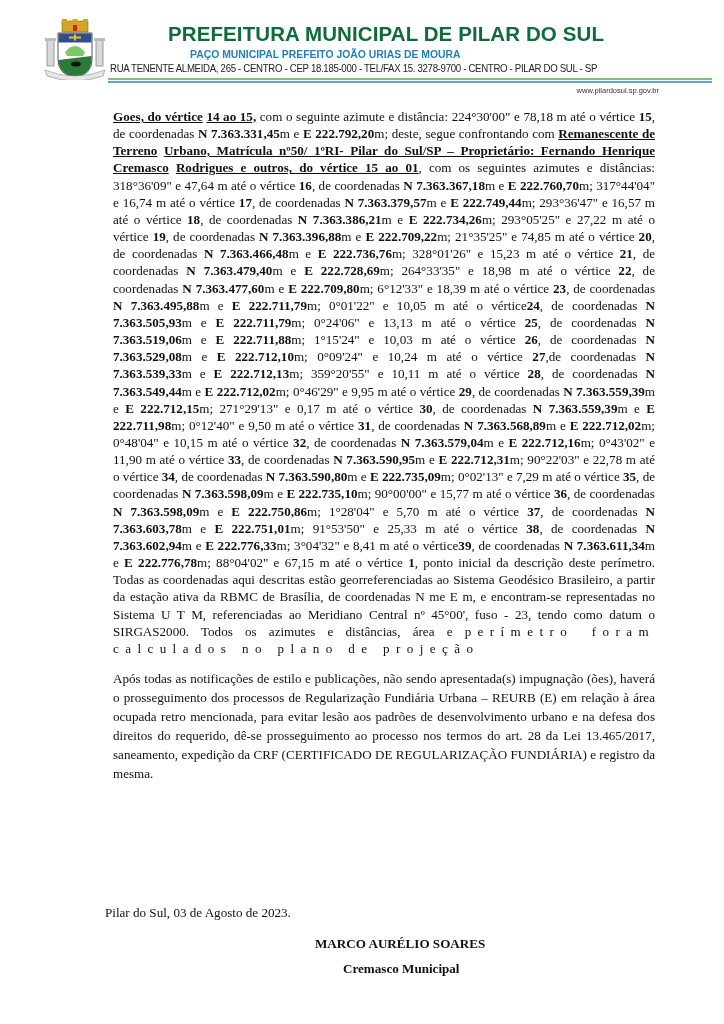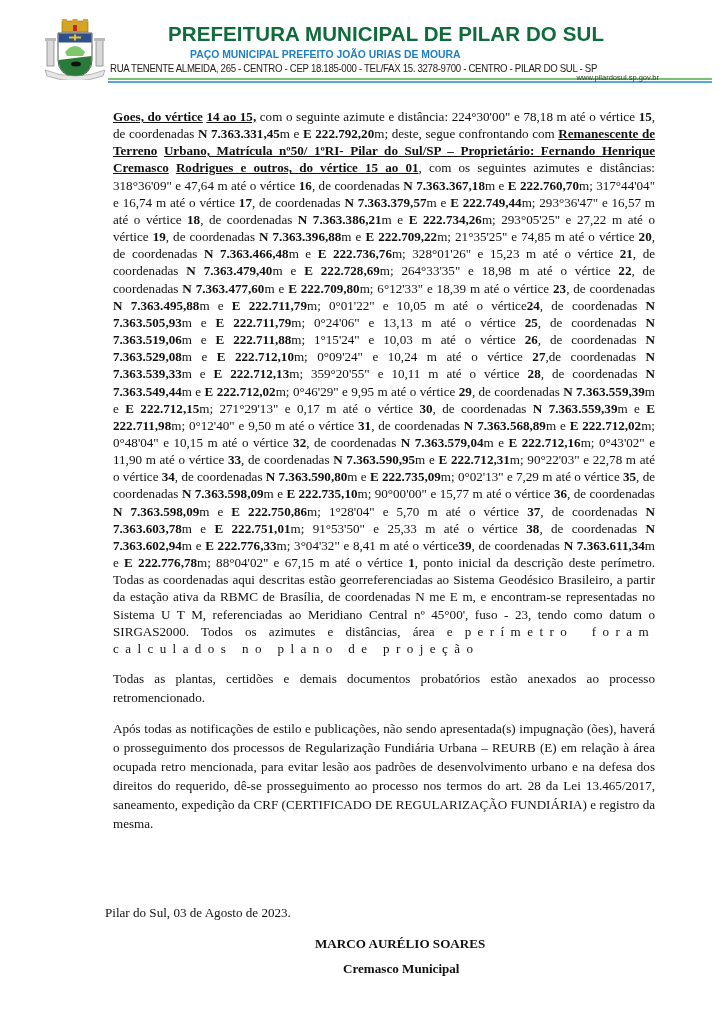--- a/index.html
+++ b/index.html
@@ -6,21 +6,21 @@
   body { width: 724px; height: 1024px; position: relative; overflow: hidden; font-family: "Liberation Serif", serif; color: #111; }
 
   
   .letterhead { position: absolute; left: 0; top: 0; width: 673px; height: 100px; }
   .crest { position: absolute; left: 43px; top: 18px; width: 64px; height: 62px; }
   .lh-title { position: absolute; left: 168px; top: 22px; font-family: "Liberation Sans", sans-serif; font-weight: bold; font-size: 20.5px; color: #0f6b3a; letter-spacing: 0.1px; white-space: nowrap; }
   .lh-sub { position: absolute; left: 190px; top: 49px; font-family: "Liberation Sans", sans-serif; font-weight: bold; font-size: 10.4px; color: #1f7fc0; white-space: nowrap; }
   .lh-address { position: absolute; left: 110px; top: 63px; font-family: "Liberation Sans", sans-serif; font-size: 10.4px; color: #222; white-space: nowrap; letter-spacing: -0.35px; transform: scaleX(0.93); transform-origin: left; }
   .lh-rule-green { position: absolute; left: 108px; top: 78px; width: 604px; height: 2px; background: #7cc07a; }
   .lh-rule-blue { position: absolute; left: 108px; top: 81px; width: 604px; height: 2px; background: #5aa7cf; }
-  .lh-web { position: absolute; right: 14px; top: 73px; font-family: "Liberation Sans", sans-serif; font-size: 7.5px; color: #333; white-space: nowrap; }
+  .lh-web { position: absolute; right: 14px; top: 86px; font-family: "Liberation Sans", sans-serif; font-size: 7.5px; color: #333; white-space: nowrap; }
 
   
   .content { position: absolute; left: 105px; top: 100px; width: 558px; font-size: 13.1px; line-height: 17.15px; text-align: justify; }
   .content p { margin: 8px; }
   .content b { font-weight: bold; }
   .content u { text-decoration: underline; }
   .spread { letter-spacing: 6.4px; }
   .p-utm { margin-top: 3px !important; padding-left: 3px; }
   .p2 { margin-top: 13px !important; line-height: 18.5px !important; }
   .p3 { margin-top: 12px !important; line-height: 19px !important; }
@@ -59,19 +59,18 @@
   <div class="lh-title">PREFEITURA MUNICIPAL DE PILAR DO SUL</div>
   <div class="lh-sub">PAÇO MUNICIPAL PREFEITO JOÃO URIAS DE MOURA</div>
   <div class="lh-address">RUA TENENTE ALMEIDA, 265 - CENTRO - CEP 18.185-000 - TEL/FAX 15. 3278-9700 - CENTRO - PILAR DO SUL - SP</div>
   <div class="lh-rule-green"></div>
   <div class="lh-rule-blue"></div>
   <div class="lh-web">www.pilardosul.sp.gov.br</div>
 </div>
 
 <div class="content">
   <p><b><u>Goes, do vértice</u></b><span> </span><b><u>14 ao 15,</u></b><span> com o seguinte azimute e distância: 224°30'00" e 78,18 m até o vértice </span><b>15</b><span>, de coordenadas </span><b>N 7.363.331,45</b><span>m e </span><b>E 222.792,20</b><span>m; deste, segue confrontando com </span><b><u>Remanescente de Terreno</u></b><span> </span><b><u>Urbano, Matrícula nº50/ 1ºRI- Pilar do Sul/SP – Proprietário: Fernando Henrique Cremasco</u></b><span> </span><b><u>Rodrigues e outros, do vértice 15 ao 01</u></b><span>, com os seguintes azimutes e distâncias: 318°36'09" e 47,64 m até o vértice </span><b>16</b><span>, de coordenadas </span><b>N 7.363.367,18</b><span>m e </span><b>E 222.760,70</b><span>m; 317°44'04" e 16,74 m até o vértice </span><b>17</b><span>, de coordenadas </span><b>N 7.363.379,57</b><span>m e </span><b>E 222.749,44</b><span>m; 293°36'47" e 16,57 m até o vértice </span><b>18</b><span>, de coordenadas </span><b>N 7.363.386,21</b><span>m e </span><b>E 222.734,26</b><span>m; 293°05'25" e 27,22 m até o vértice </span><b>19</b><span>, de coordenadas </span><b>N 7.363.396,88</b><span>m e </span><b>E 222.709,22</b><span>m; 21°35'25" e 74,85 m até o vértice </span><b>20</b><span>, de coordenadas </span><b>N 7.363.466,48</b><span>m e </span><b>E 222.736,76</b><span>m; 328°01'26" e 15,23 m até o vértice </span><b>21</b><span>, de coordenadas </span><b>N 7.363.479,40</b><span>m e </span><b>E 222.728,69</b><span>m; 264°33'35" e 18,98 m até o vértice </span><b>22</b><span>, de coordenadas </span><b>N 7.363.477,60</b><span>m e </span><b>E 222.709,80</b><span>m; 6°12'33" e 18,39 m até o vértice </span><b>23</b><span>, de coordenadas </span><b>N 7.363.495,88</b><span>m e </span><b>E 222.711,79</b><span>m; 0°01'22" e 10,05 m até o vértice</span><b>24</b><span>, de coordenadas </span><b>N 7.363.505,93</b><span>m e </span><b>E 222.711,79</b><span>m; 0°24'06" e 13,13 m até o vértice </span><b>25</b><span>, de coordenadas </span><b>N 7.363.519,06</b><span>m e </span><b>E 222.711,88</b><span>m; 1°15'24" e 10,03 m até o vértice </span><b>26</b><span>, de coordenadas </span><b>N 7.363.529,08</b><span>m e </span><b>E 222.712,10</b><span>m; 0°09'24" e 10,24 m até o vértice </span><b>27</b><span>,de coordenadas </span><b>N 7.363.539,33</b><span>m e </span><b>E 222.712,13</b><span>m; 359°20'55" e 10,11 m até o vértice </span><b>28</b><span>, de coordenadas </span><b>N 7.363.549,44</b><span>m e </span><b>E 222.712,02</b><span>m; 0°46'29" e 9,95 m até o vértice </span><b>29</b><span>, de coordenadas </span><b>N 7.363.559,39</b><span>m e </span><b>E 222.712,15</b><span>m; 271°29'13" e 0,17 m até o vértice </span><b>30</b><span>, de coordenadas </span><b>N 7.363.559,39</b><span>m e </span><b>E 222.711,98</b><span>m; 0°12'40" e 9,50 m até o vértice </span><b>31</b><span>, de coordenadas </span><b>N 7.363.568,89</b><span>m e </span><b>E 222.712,02</b><span>m; 0°48'04" e 10,15 m até o vértice </span><b>32</b><span>, de coordenadas </span><b>N 7.363.579,04</b><span>m e </span><b>E 222.712,16</b><span>m; 0°43'02" e 11,90 m até o vértice </span><b>33</b><span>, de coordenadas </span><b>N 7.363.590,95</b><span>m e </span><b>E 222.712,31</b><span>m; 90°22'03" e 22,78 m até o vértice </span><b>34</b><span>, de coordenadas </span><b>N 7.363.590,80</b><span>m e </span><b>E 222.735,09</b><span>m; 0°02'13" e 7,29 m até o vértice </span><b>35</b><span>, de coordenadas </span><b>N 7.363.598,09</b><span>m e </span><b>E 222.735,10</b><span>m; 90°00'00" e 15,77 m até o vértice </span><b>36</b><span>, de coordenadas </span><b>N 7.363.598,09</b><span>m e </span><b>E 222.750,86</b><span>m; 1°28'04" e 5,70 m até o vértice </span><b>37</b><span>, de coordenadas </span><b>N 7.363.603,78</b><span>m e </span><b>E 222.751,01</b><span>m; 91°53'50" e 25,33 m até o vértice </span><b>38</b><span>, de coordenadas </span><b>N 7.363.602,94</b><span>m e </span><b>E 222.776,33</b><span>m; 3°04'32" e 8,41 m até o vértice</span><b>39</b><span>, de coordenadas </span><b>N 7.363.611,34</b><span>m e </span><b>E 222.776,78</b><span>m; 88°04'02" e 67,15 m até o vértice </span><b>1</b><span>, ponto inicial da descrição deste perímetro. Todas as coordenadas aqui descritas estão georreferenciadas ao Sistema Geodésico Brasileiro, a partir da estação ativa da RBMC de Brasília, de coordenadas N me E m, e encontram-se representadas no Sistema U T M, referenciadas ao Meridiano Central nº 45°00', fuso - 23, tendo como datum o SIRGAS2000. Todos os azimutes e distâncias, área e </span><span class="spread">perímetro foram calculados no plano de projeção</span></p>
-  <p class="p2">Todas as plantas, certidões e demais documentos probatórios estão anexados ao processo retromencionado.</p>
   <p class="p3">Após todas as notificações de estilo e publicações, não sendo apresentada(s) impugnação (ões), haverá o prosseguimento dos processos de Regularização Fundiária Urbana – REURB (E) em relação à área ocupada retro mencionada, para evitar lesão aos padrões de desenvolvimento urbano e na defesa dos direitos do requerido, dê-se prosseguimento ao processo nos termos do art. 28 da Lei 13.465/2017, saneamento, expedição da CRF (CERTIFICADO DE REGULARIZAÇÃO FUNDIÁRIA) e registro da mesma.</p>
 </div>
 
 <div class="date">Pilar do Sul, 03 de Agosto de 2023.</div>
 <div class="sig-name">MARCO AURÉLIO SOARES</div>
 <div class="sig-role">Cremasco Municipal</div>
 
 </body></html>

